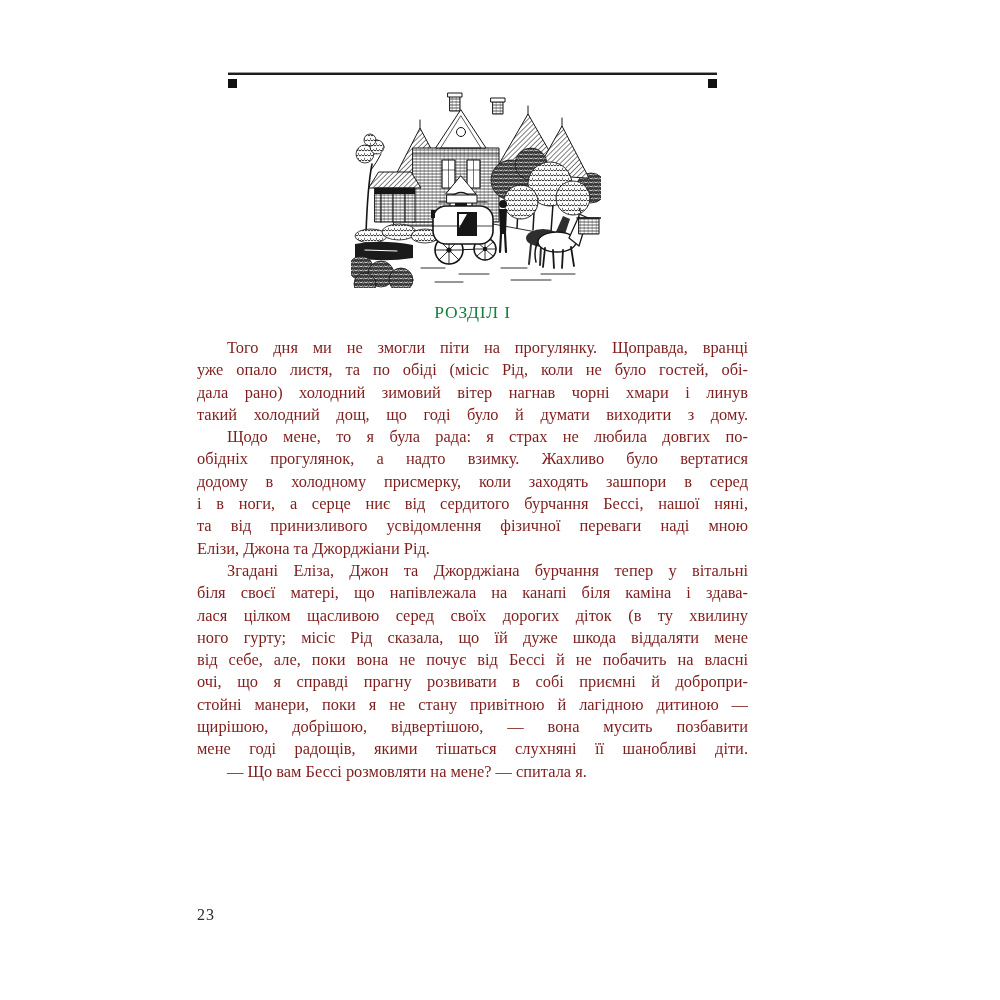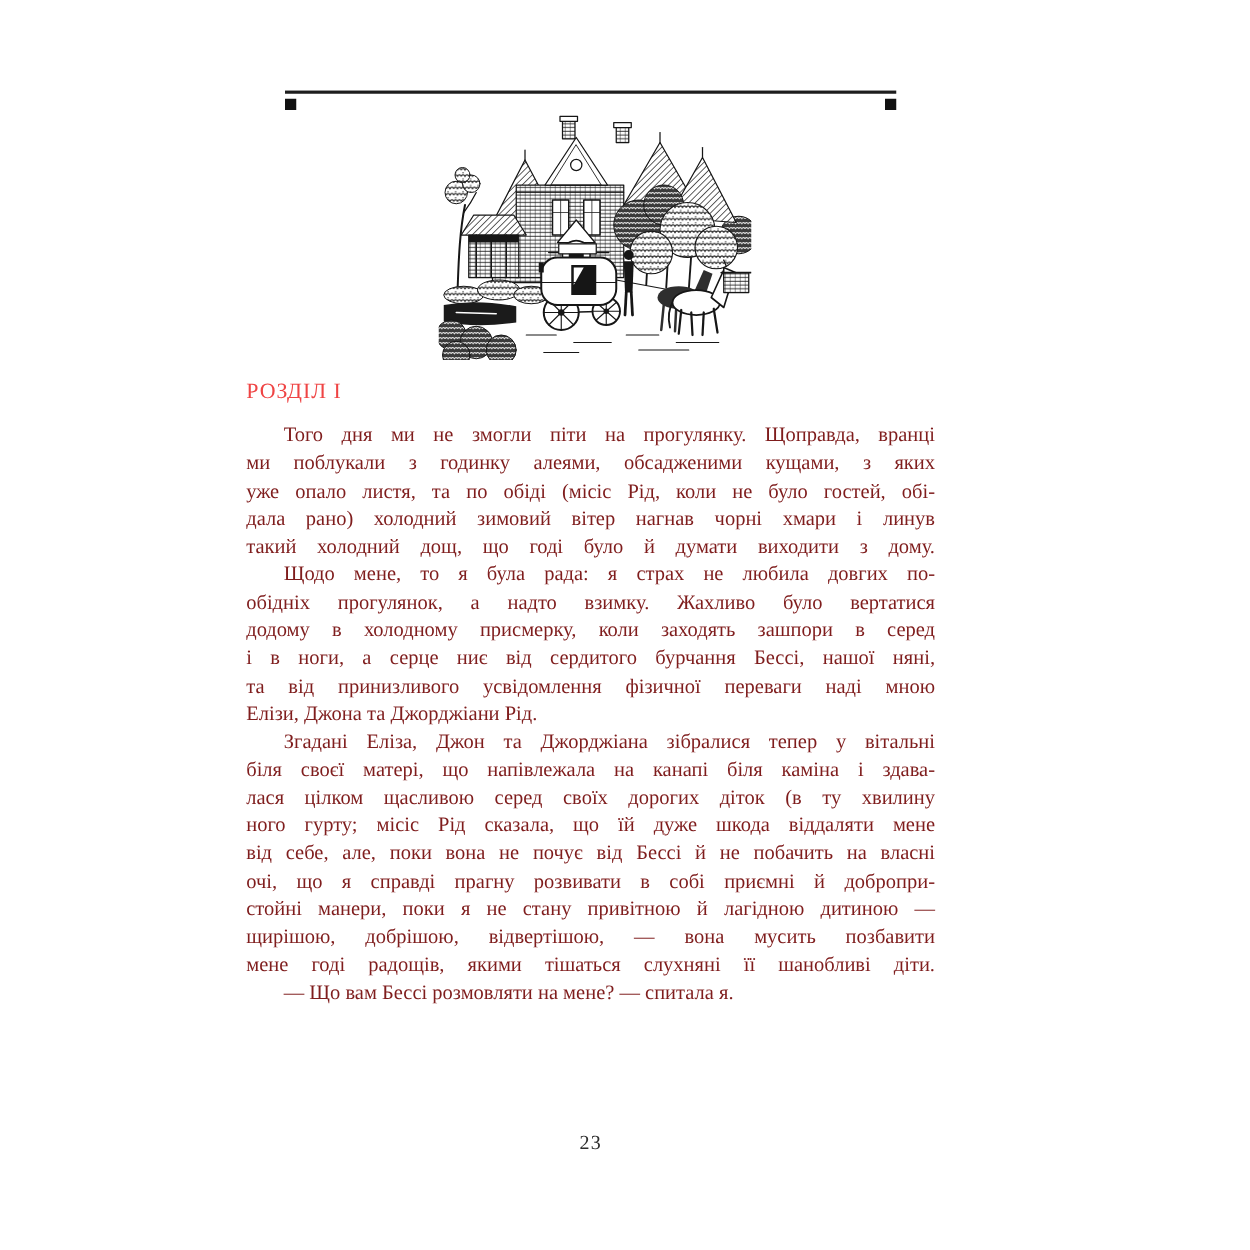--- a/index.html
+++ b/index.html
@@ -14,35 +14,35 @@
     background:linear-gradient(to bottom,#9a9a9a 0 1px,#1d1d1d 1px 100%);
   }
   .sq{position:absolute;top:7px;width:9px;height:9px;background:#111111;}
   .sq.left{left:0;} .sq.right{right:0;}
   
   .illus{position:absolute;left:351px;top:92px;width:250px;height:196px;margin:0;}
   .illus svg{display:block;width:250px;height:196px;}
   
   .chapter-title{
     position:absolute;left:197px;top:302px;width:551px;margin:0;
-    font-size:17.5px;font-weight:normal;letter-spacing:0.8px;color:#ef4444;
+    font-size:17.5px;font-weight:normal;letter-spacing:0.8px;text-align:center;color:#15803d;
   }
   
   .body-text{
     position:absolute;left:197px;top:337px;width:551px;
     font-size:16.4px;line-height:22.3px;color:#7f1d1d;
   }
   .para{margin:0;padding:0;}
   .tline{display:block;text-align:justify;text-align-last:justify;white-space:normal;}
   .tline.first{text-indent:30px;}
   .tline.last{text-align-last:left;}
   
   .page-number{
     position:absolute;left:197px;top:906px;width:551px;
-    font-size:16px;letter-spacing:1px;text-align:center;color:#2e2e2e;
+    font-size:16px;letter-spacing:1px;color:#2e2e2e;
   }
 </style>
 </head>
 <body>
 
 <div class="page">
 
   <div class="ornament">
     <div class="rule-line"></div>
     <span class="sq left"></span>
@@ -184,35 +184,34 @@
         <circle cx="14" cy="192" r="11" fill="url(#pd)" stroke-width="0.8"></circle>
       </g>
     </svg>
   </figure>
 
   <h1 class="chapter-title">РОЗДІЛ I</h1>
 
   <div class="body-text">
       <p class="para">
         <span class="tline first">Того дня ми не змогли піти на прогулянку. Щоправда, вранці</span>
-        <span class="tline">ми поблукали з годинку алеями, обсадженими кущами, з яких</span>
         <span class="tline">уже опало листя, та по обіді (місіс Рід, коли не було гостей, обі-</span>
         <span class="tline">дала рано) холодний зимовий вітер нагнав чорні хмари і линув</span>
         <span class="tline">такий холодний дощ, що годі було й думати виходити з дому.</span>
       </p>
       <p class="para">
         <span class="tline first">Щодо мене, то я була рада: я страх не любила довгих по-</span>
         <span class="tline">обідніх прогулянок, а надто взимку. Жахливо було вертатися</span>
         <span class="tline">додому в холодному присмерку, коли заходять зашпори в серед</span>
         <span class="tline">і в ноги, а серце ниє від сердитого бурчання Бессі, нашої няні,</span>
         <span class="tline">та від принизливого усвідомлення фізичної переваги наді мною</span>
         <span class="tline last">Елізи, Джона та Джорджіани Рід.</span>
       </p>
       <p class="para">
-        <span class="tline first">Згадані Еліза, Джон та Джорджіана зібралися тепер у вітальні</span>
+        <span class="tline first">Згадані Еліза, Джон та Джорджіана бурчання тепер у вітальні</span>
         <span class="tline">біля своєї матері, що напівлежала на канапі біля каміна і здава-</span>
         <span class="tline">лася цілком щасливою серед своїх дорогих діток (в ту хвилину</span>
         <span class="tline">ного гурту; місіс Рід сказала, що їй дуже шкода віддаляти мене</span>
         <span class="tline">від себе, але, поки вона не почує від Бессі й не побачить на власні</span>
         <span class="tline">очі, що я справді прагну розвивати в собі приємні й добропри-</span>
         <span class="tline">стойні манери, поки я не стану привітною й лагідною дитиною —</span>
         <span class="tline">щирішою, добрішою, відвертішою, — вона мусить позбавити</span>
         <span class="tline">мене годі радощів, якими тішаться слухняні її шанобливі діти.</span>
       </p>
       <p class="para">

